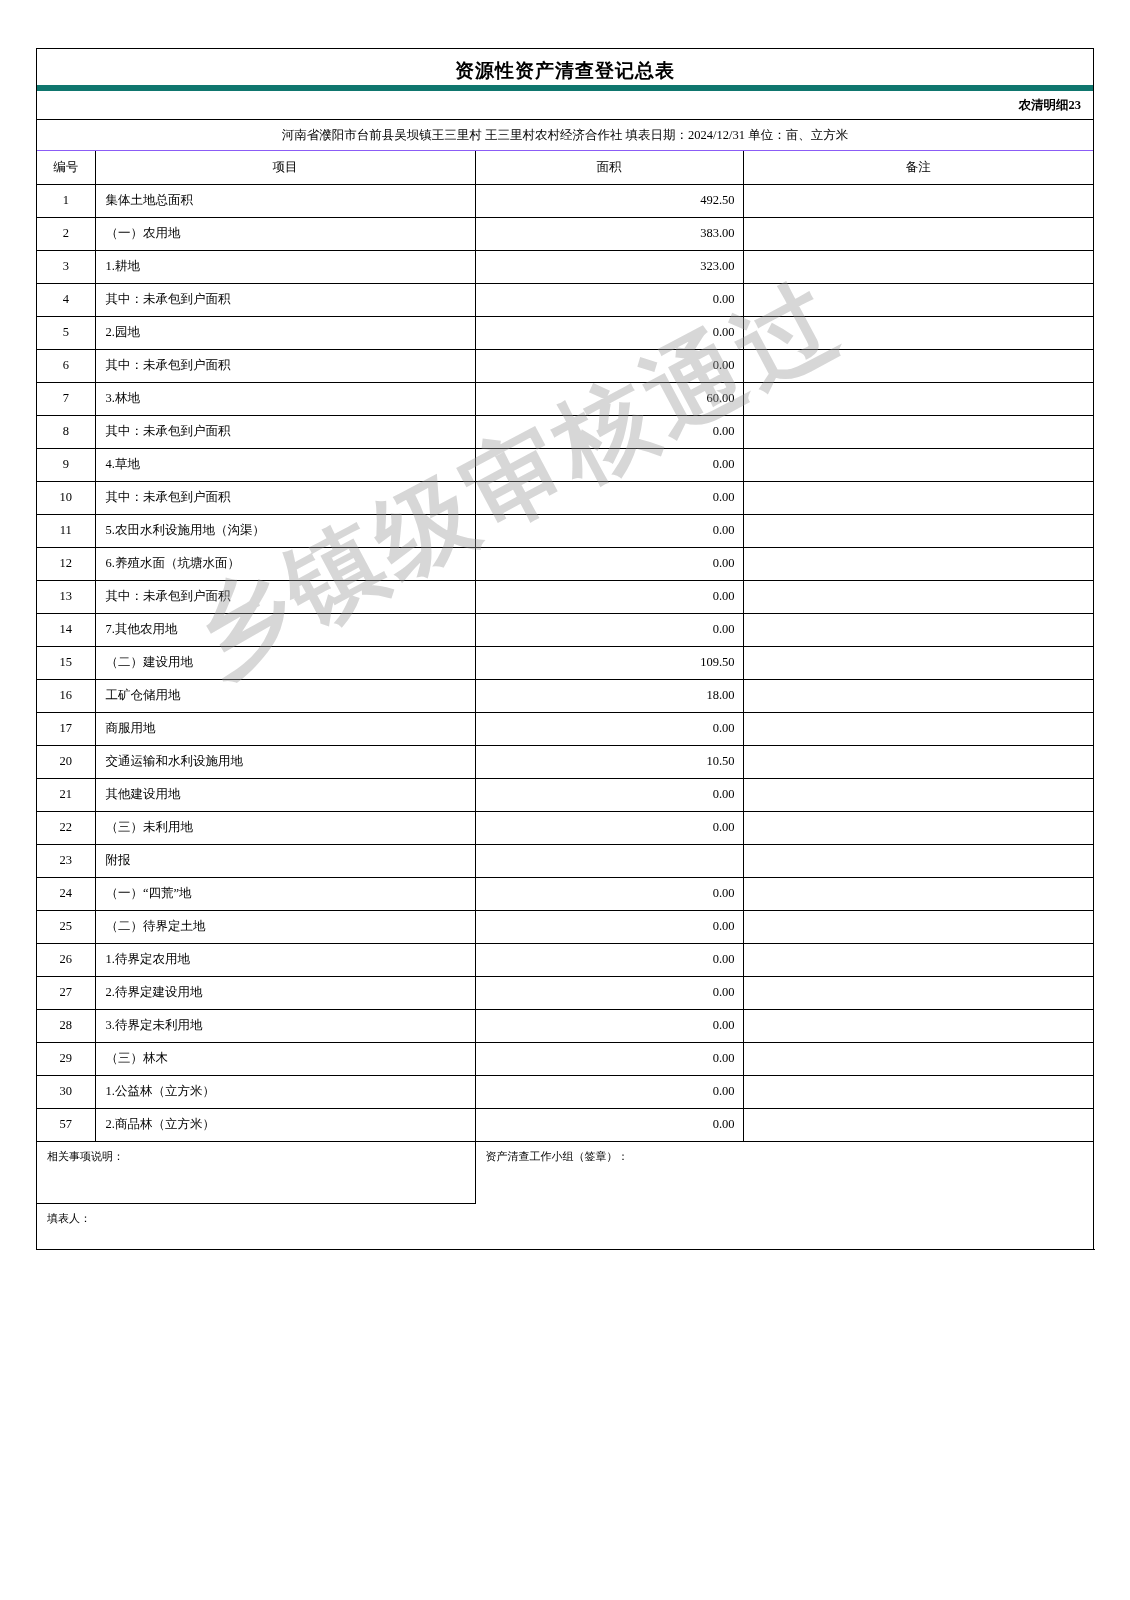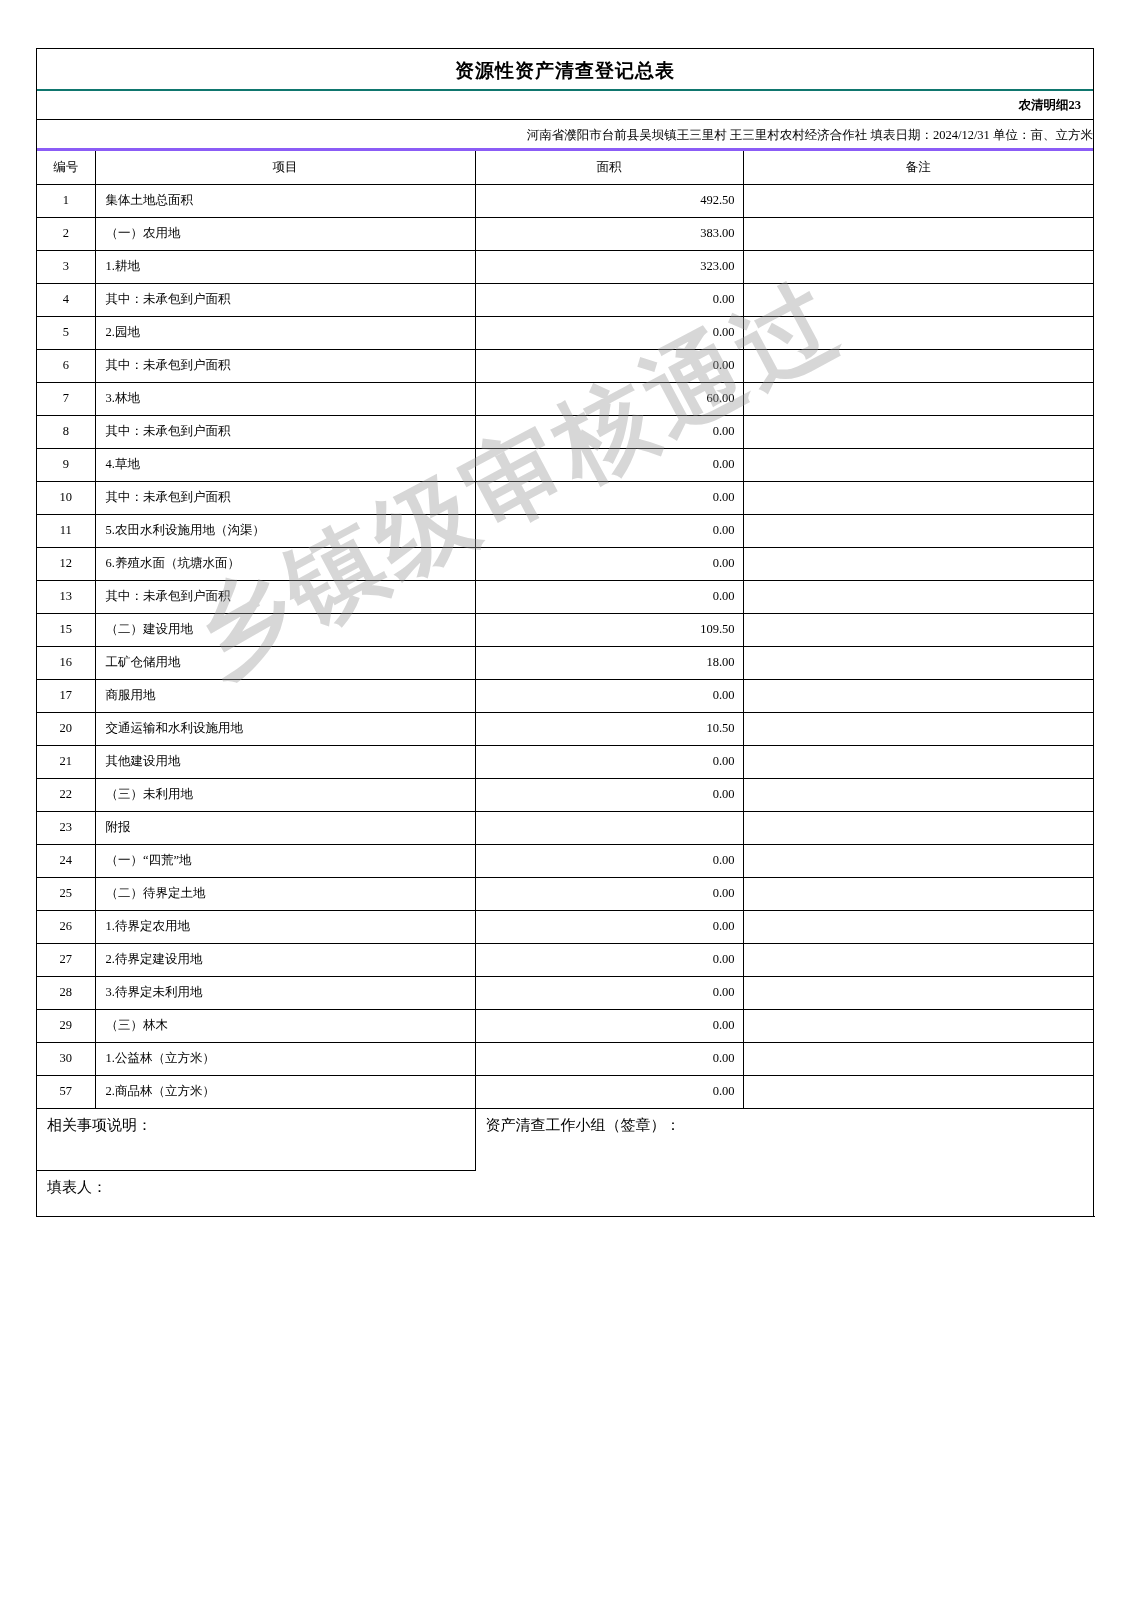--- a/index.html
+++ b/index.html
@@ -25,42 +25,42 @@
     position: absolute;
     left: 36px;
     top: 48px;
     width: 1058px;
     border: 1px solid #000;
     border-bottom: none;
     box-sizing: border-box;
     background: transparent;
   }
   .row-title {
-    border-bottom: 2px solid #0f766e;
+    border-bottom: 6px solid #0f766e;
     text-align: center;
     font-size: 19px;
     font-weight: bold;
     letter-spacing: 1px;
     padding: 12px 0 12px 0;
     height: 42px;
     box-sizing: border-box;
     line-height: 20px;
   }
   .row-code {
     border-bottom: 1px solid #000;
     text-align: right;
     font-size: 12.5px;
     padding: 6px 12px 6px 0;
     height: 29px;
     box-sizing: border-box;
     font-weight: bold;
   }
   .row-meta {
-    border-bottom: 3px solid #8b5cf6;
-    text-align: right;
+    border-bottom: 1px solid #8b5cf6;
+    text-align: center;
     font-size: 12.5px;
     padding: 7px 0 7px 0;
     height: 31px;
     box-sizing: border-box;
   }
   table.main {
     width: 100%;
     border-collapse: collapse;
     table-layout: fixed;
   }
@@ -107,21 +107,21 @@
   .indent2 { padding-left: 26px; }
   .footer {
     width: 100%;
     border-collapse: collapse;
     table-layout: fixed;
   }
   .footer td {
     border: 1px solid #000;
     border-left: none;
     border-top: none;
-    font-size: 15px;
+    font-size: 11px;
     vertical-align: top;
     padding: 7px 0 0 10px;
     box-sizing: border-box;
   }
   .footer td:last-child { border-right: none; }
   .f-left { width: 438px; }
   .f-right { width: 620px; }
   .f-h1 { height: 62px; }
   .f-h2 { height: 46px; }
   .watermark {
@@ -238,20 +238,26 @@
             <td class="c-area">0.00</td>
             <td class="c-note"></td>
           </tr>
           <tr>
             <td class="c-no">13</td>
             <td class="c-item indent2">其中：未承包到户面积</td>
             <td class="c-area">0.00</td>
             <td class="c-note"></td>
           </tr>
           <tr>
+            <td class="c-no">14</td>
+            <td class="c-item indent1">7.其他农用地</td>
+            <td class="c-area">0.00</td>
+            <td class="c-note"></td>
+          </tr>
+          <tr>
             <td class="c-no">15</td>
             <td class="c-item">（二）建设用地</td>
             <td class="c-area">109.50</td>
             <td class="c-note"></td>
           </tr>
           <tr>
             <td class="c-no">16</td>
             <td class="c-item indent1">工矿仓储用地</td>
             <td class="c-area">18.00</td>
             <td class="c-note"></td>

